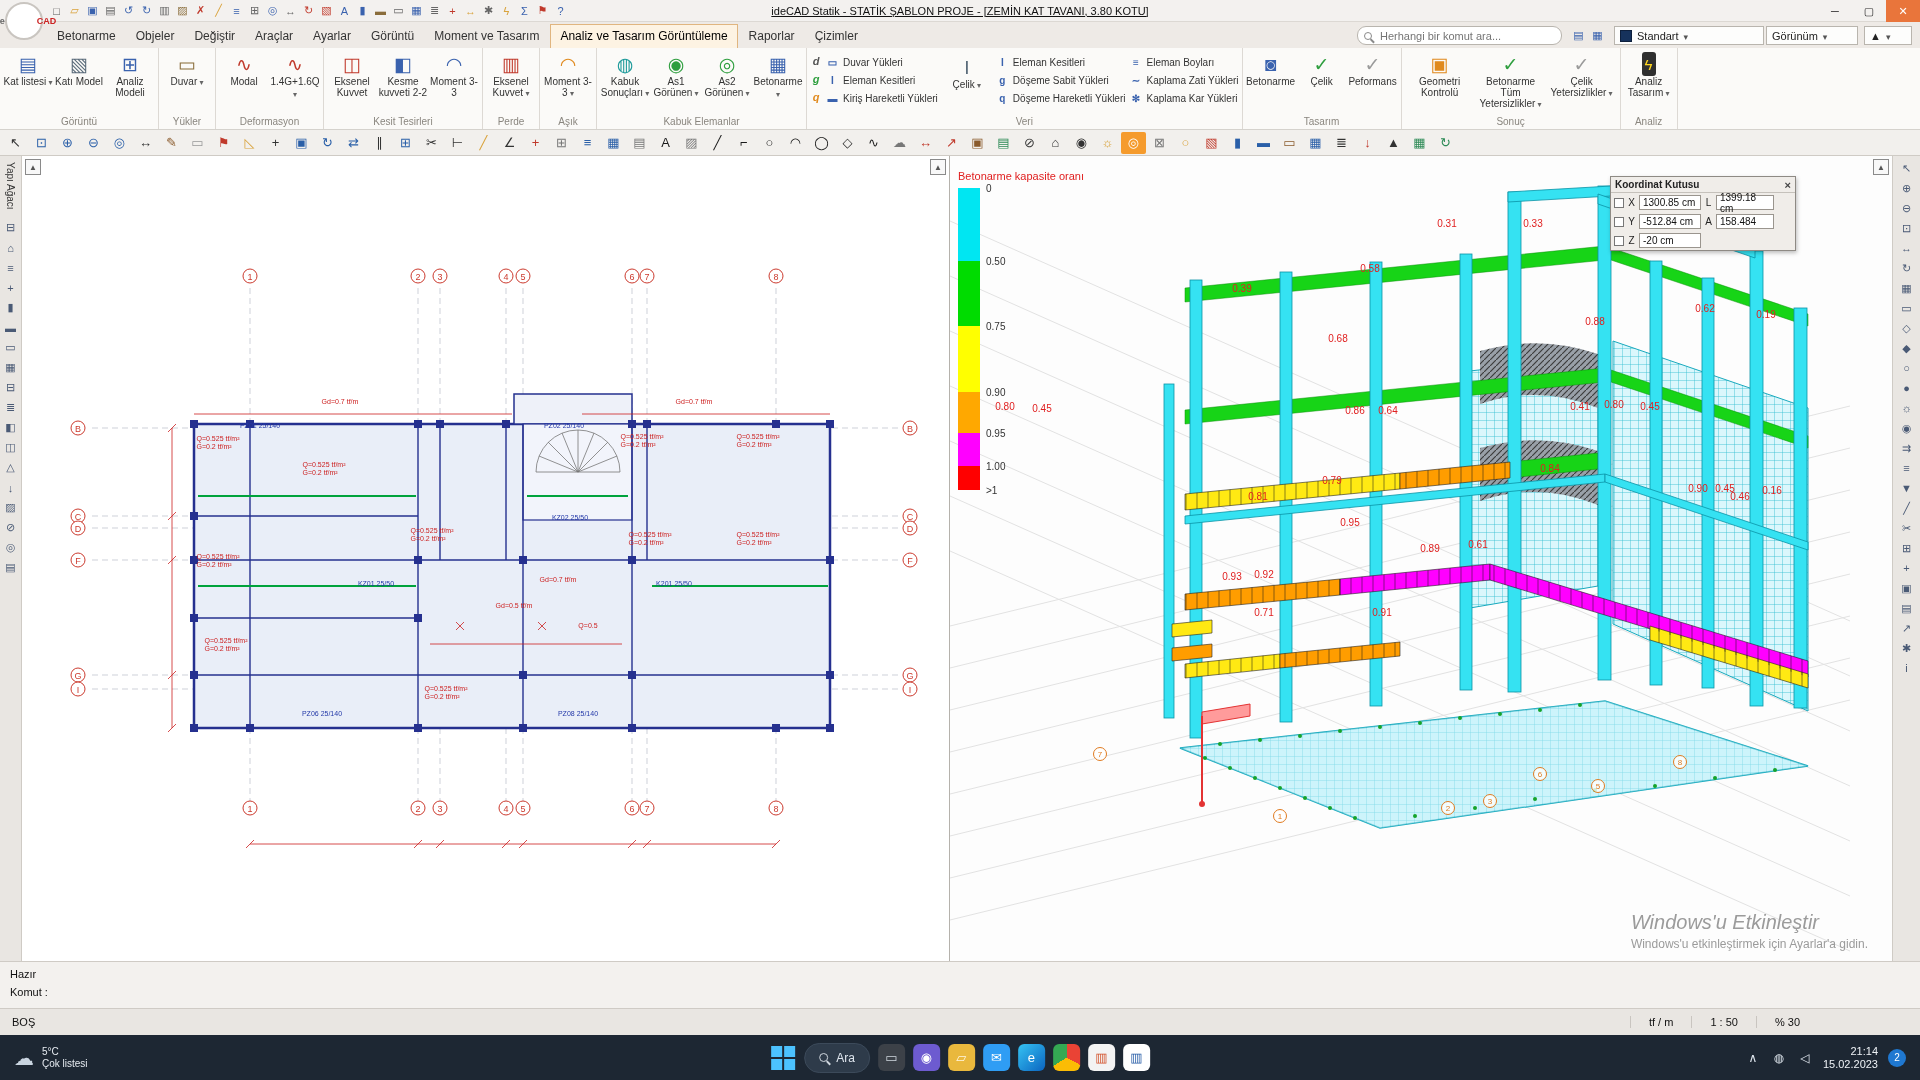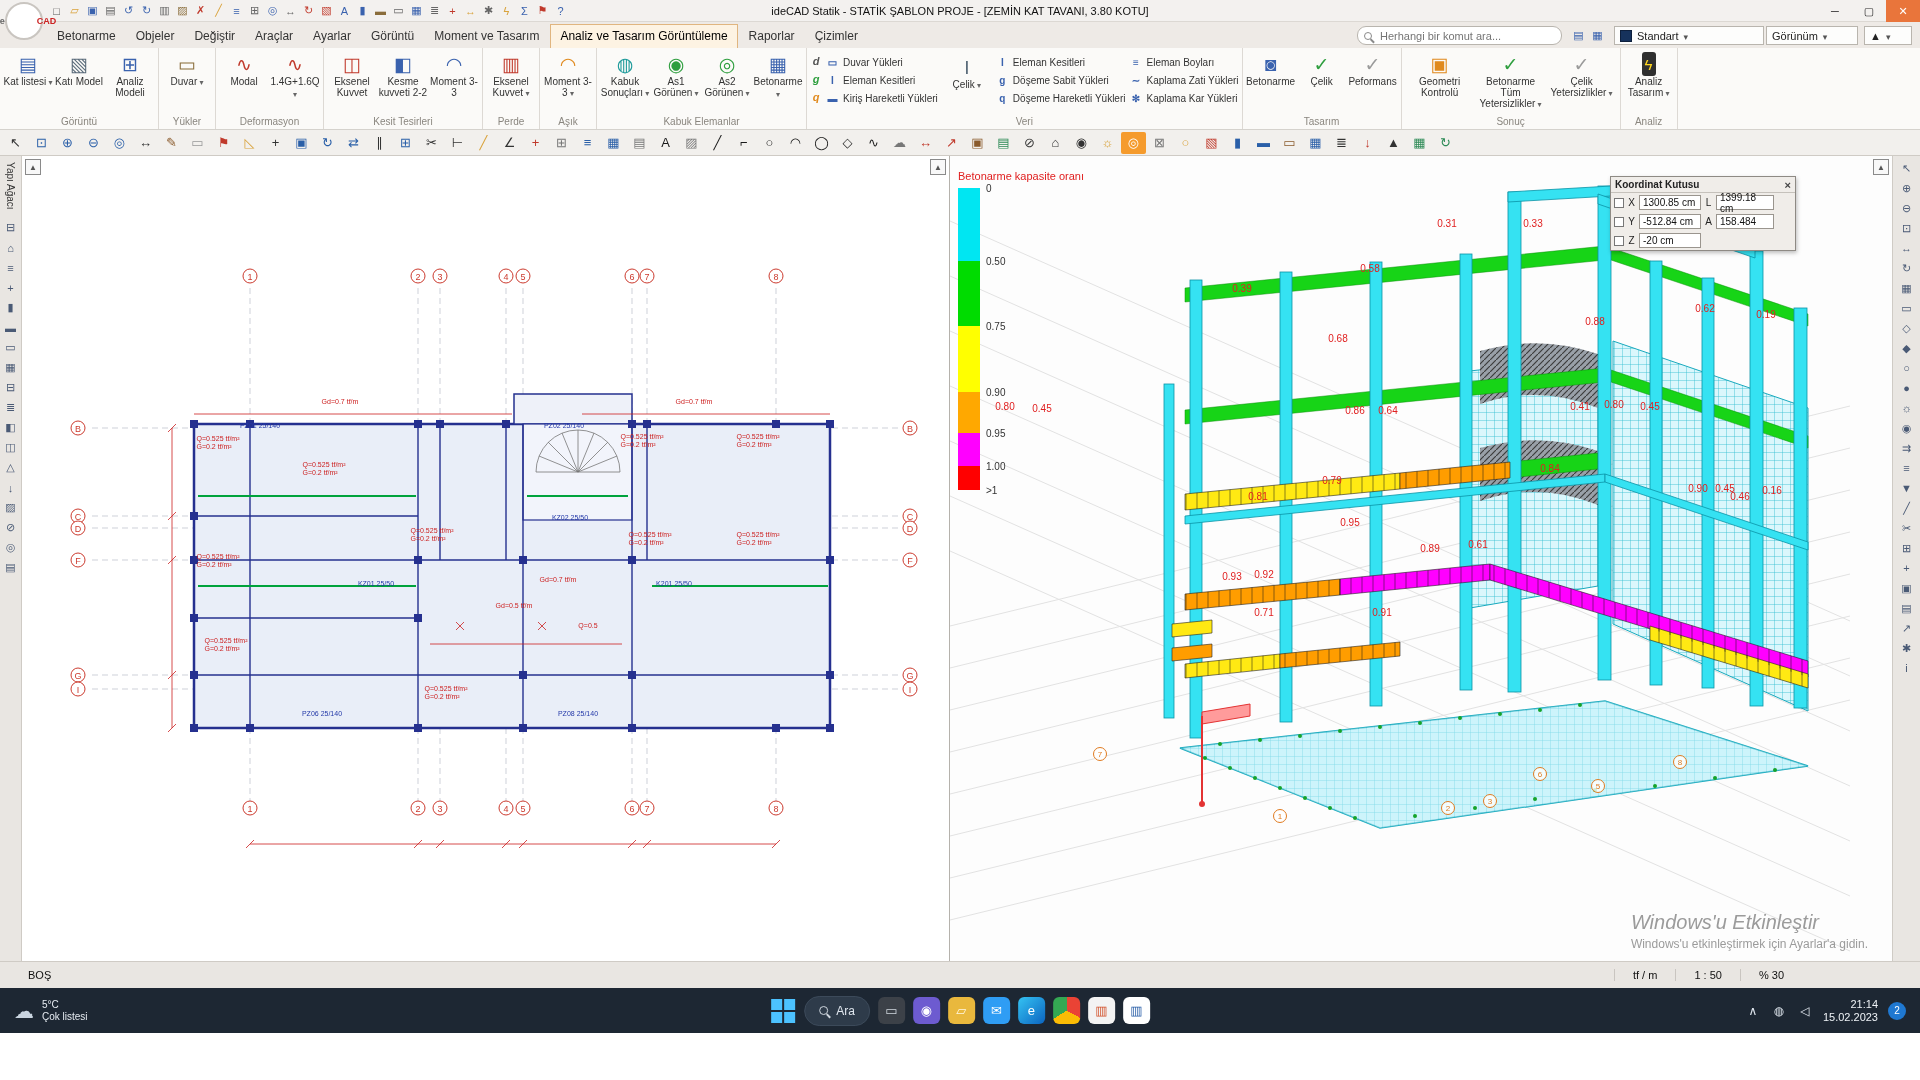--- a/index.html
+++ b/index.html
@@ -5,21 +5,21 @@
   html,body{margin:0;padding:0;background:#fff;}
   *{box-sizing:border-box;}
   .app{width:1920px;height:1080px;position:relative;font-family:"Liberation Sans",sans-serif;overflow:hidden;background:#fff;color:#222;}
   
   .titlebar{height:22px;background:#f3f1ef;border-bottom:1px solid #dcd8d3;display:flex;align-items:center;padding-left:48px;position:relative;}
   .applogo{position:absolute;left:5px;top:2px;width:38px;height:38px;border-radius:50%;background:#fff;border:2px solid #c9c5c0;z-index:30;display:flex;align-items:center;justify-content:center;font-size:9px;font-weight:bold;}
   .applogo .t1{color:#6a6a6a;}
   .applogo .t2{color:#cc2222;margin-left:32px;}
   .qat{display:flex;gap:1px;align-items:center;}
   .qicon{width:17px;height:17px;display:flex;align-items:center;justify-content:center;font-size:11px;cursor:default;border-radius:2px;}
-  .wintitle{position:absolute;left:50%;transform:translateX(-50%);font-size:11px;color:#111;white-space:nowrap;}
+  .wintitle{position:absolute;left:50%;transform:translateX(-50%);font-size:11px;color:#111;white-space:nowrap;text-decoration:underline;}
   .winctl{position:absolute;right:0;top:0;display:flex;height:22px;}
   .winctl span{width:34px;display:flex;align-items:center;justify-content:center;font-size:11px;color:#222;}
   .winctl .close{background:#e9753b;color:#fff;}
   
   .tabrow{height:26px;background:#eeeae6;display:flex;align-items:flex-end;padding-left:48px;gap:2px;}
   .tab{padding:4px 9px 5px;font-size:12px;color:#333;white-space:nowrap;cursor:default;}
   .tab.active{background:#fdf3e3;border:1px solid #e0b57f;border-bottom:none;color:#000;}
   .tabspacer{flex:1;}
   .cmdsearch{width:205px;height:19px;margin-bottom:3px;border:1px solid #b9b5ae;border-radius:9px;background:#fff;font-size:11px;padding:0 8px 0 22px;font-family:"Liberation Sans",sans-serif;}
   .searchwrap{position:relative;display:flex;align-items:center;}
@@ -84,21 +84,21 @@
   .cb-check{width:10px;height:10px;border:1px solid #777;background:#fff;}
   .cb-lab{width:9px;text-align:center;color:#222;}
   .cfield{background:#fff;border:1px solid #9a958e;height:15px;font-size:10px;padding:0 3px;display:flex;align-items:center;color:#111;}
   .cf1{width:62px;} .cf2{width:58px;}
   .watermark{position:absolute;right:24px;bottom:10px;text-align:left;color:#9b9b9b;z-index:3;}
   .watermark .l1{font-size:20px;font-style:italic;}
   .watermark .l2{font-size:12px;margin-top:3px;}
   
   .statusarea{height:47px;background:#f3f1ee;border-top:1px solid #cfcbc5;font-size:11px;padding:3px 10px;color:#111;}
   .statusarea div{height:18px;display:flex;align-items:center;}
-  .bottomstrip{height:27px;background:#e9e6e2;border-top:1px solid #cfcbc5;display:flex;align-items:center;font-size:11px;padding:0 28px;color:#111;}
+  .bottomstrip{height:27px;background:#e9e6e2;border-top:1px solid #cfcbc5;display:flex;align-items:center;font-size:11px;padding:0 12px;color:#111;}
   .bs-right{margin-left:auto;display:flex;padding-right:90px;}
   .bs-cell{padding:0 18px;border-left:1px solid #c9c5c0;white-space:nowrap;}
   
   .taskbar{height:45px;background:#1d2733;display:flex;align-items:center;position:relative;color:#fff;}
   .weather{display:flex;gap:8px;padding:0 14px;align-items:center;}
   .weather .cloud{font-size:20px;color:#c9d4e0;}
   .weather .wtxt{font-size:10px;line-height:12px;color:#e6ebf1;}
   .tb-center{position:absolute;left:50%;transform:translateX(-50%);display:flex;gap:8px;align-items:center;}
   .startbtn{width:26px;height:26px;display:grid;grid-template-columns:11px 11px;grid-template-rows:11px 11px;gap:2px;place-content:center;border-radius:4px;}
   .startbtn i{background:#4cc2ff;}
@@ -833,20 +833,24 @@
           <span class="sicon">+</span>
           <span class="sicon">▣</span>
           <span class="sicon">▤</span>
           <span class="sicon">↗</span>
           <span class="sicon">✱</span>
           <span class="sicon">i</span>
         </span>
     </div>
   </div>
 
+  <div class="statusarea">
+    <div>Hazır</div>
+    <div>Komut :</div>
+  </div>
   <div class="bottomstrip">
     <span>BOŞ</span>
     <span class="bs-right">
       <span class="bs-cell">tf / m</span>
       <span class="bs-cell">1 : 50</span>
       <span class="bs-cell">% 30</span>
     </span>
   </div>
 
   <div class="taskbar">

